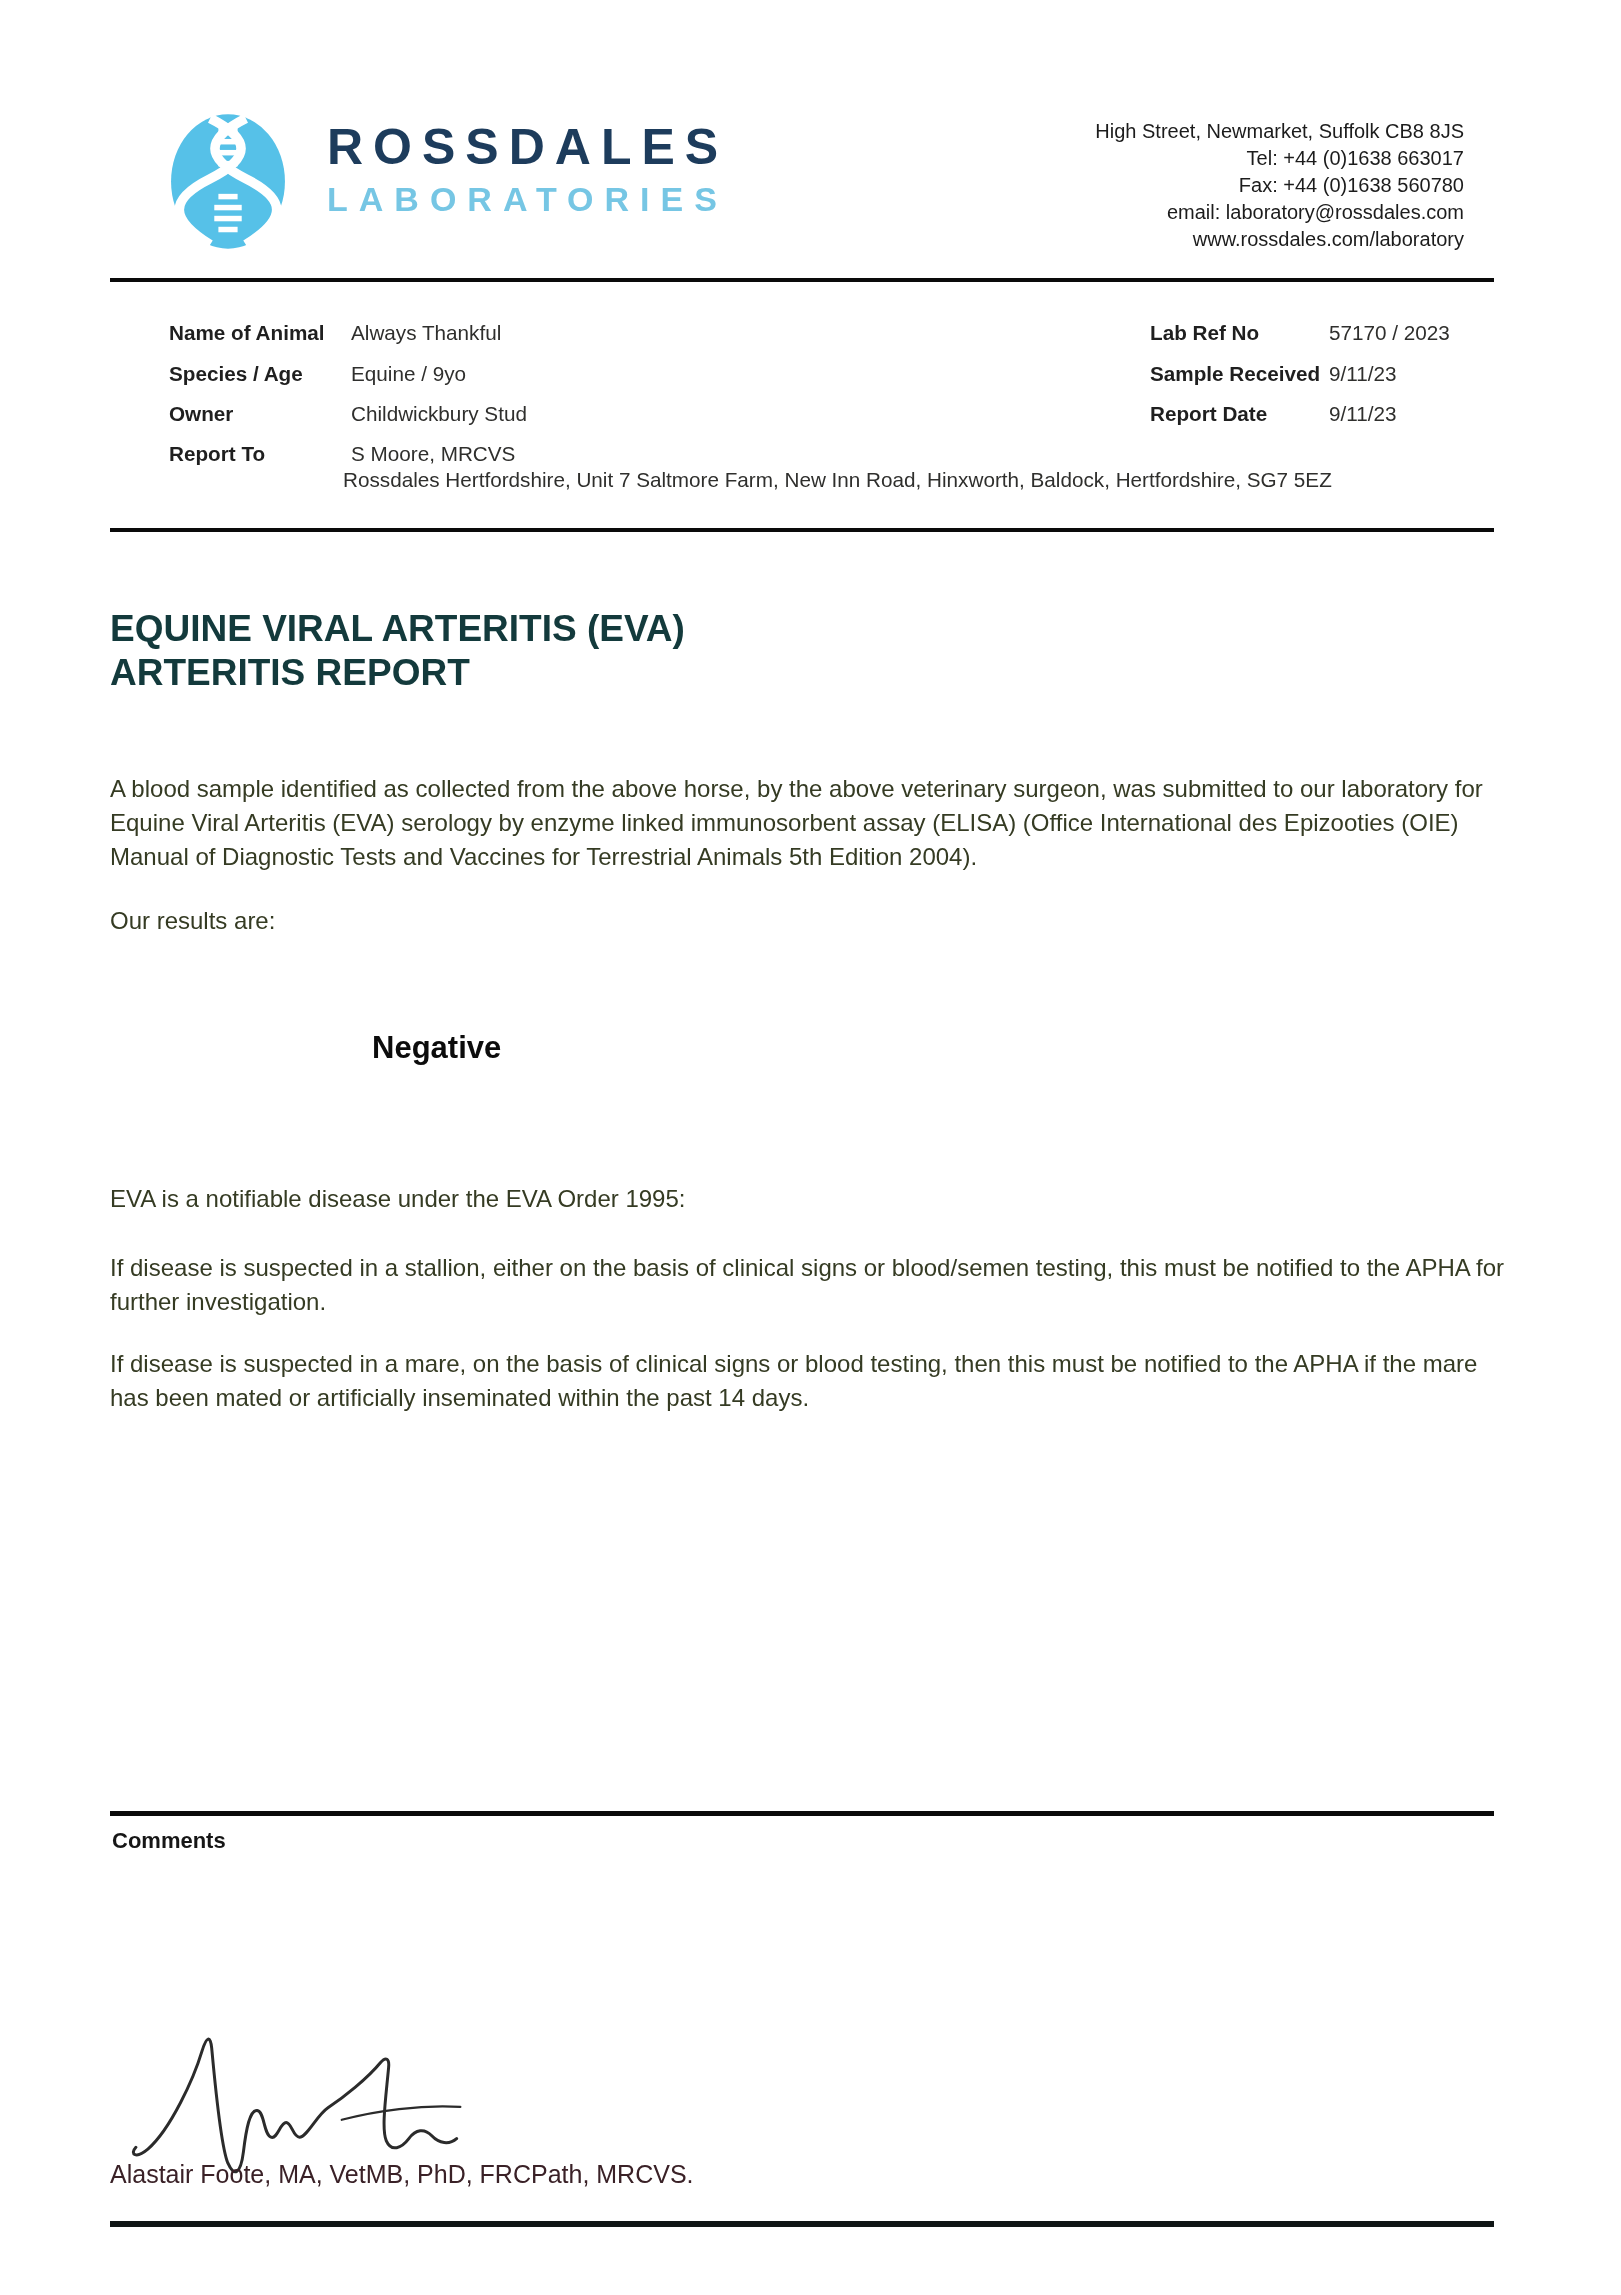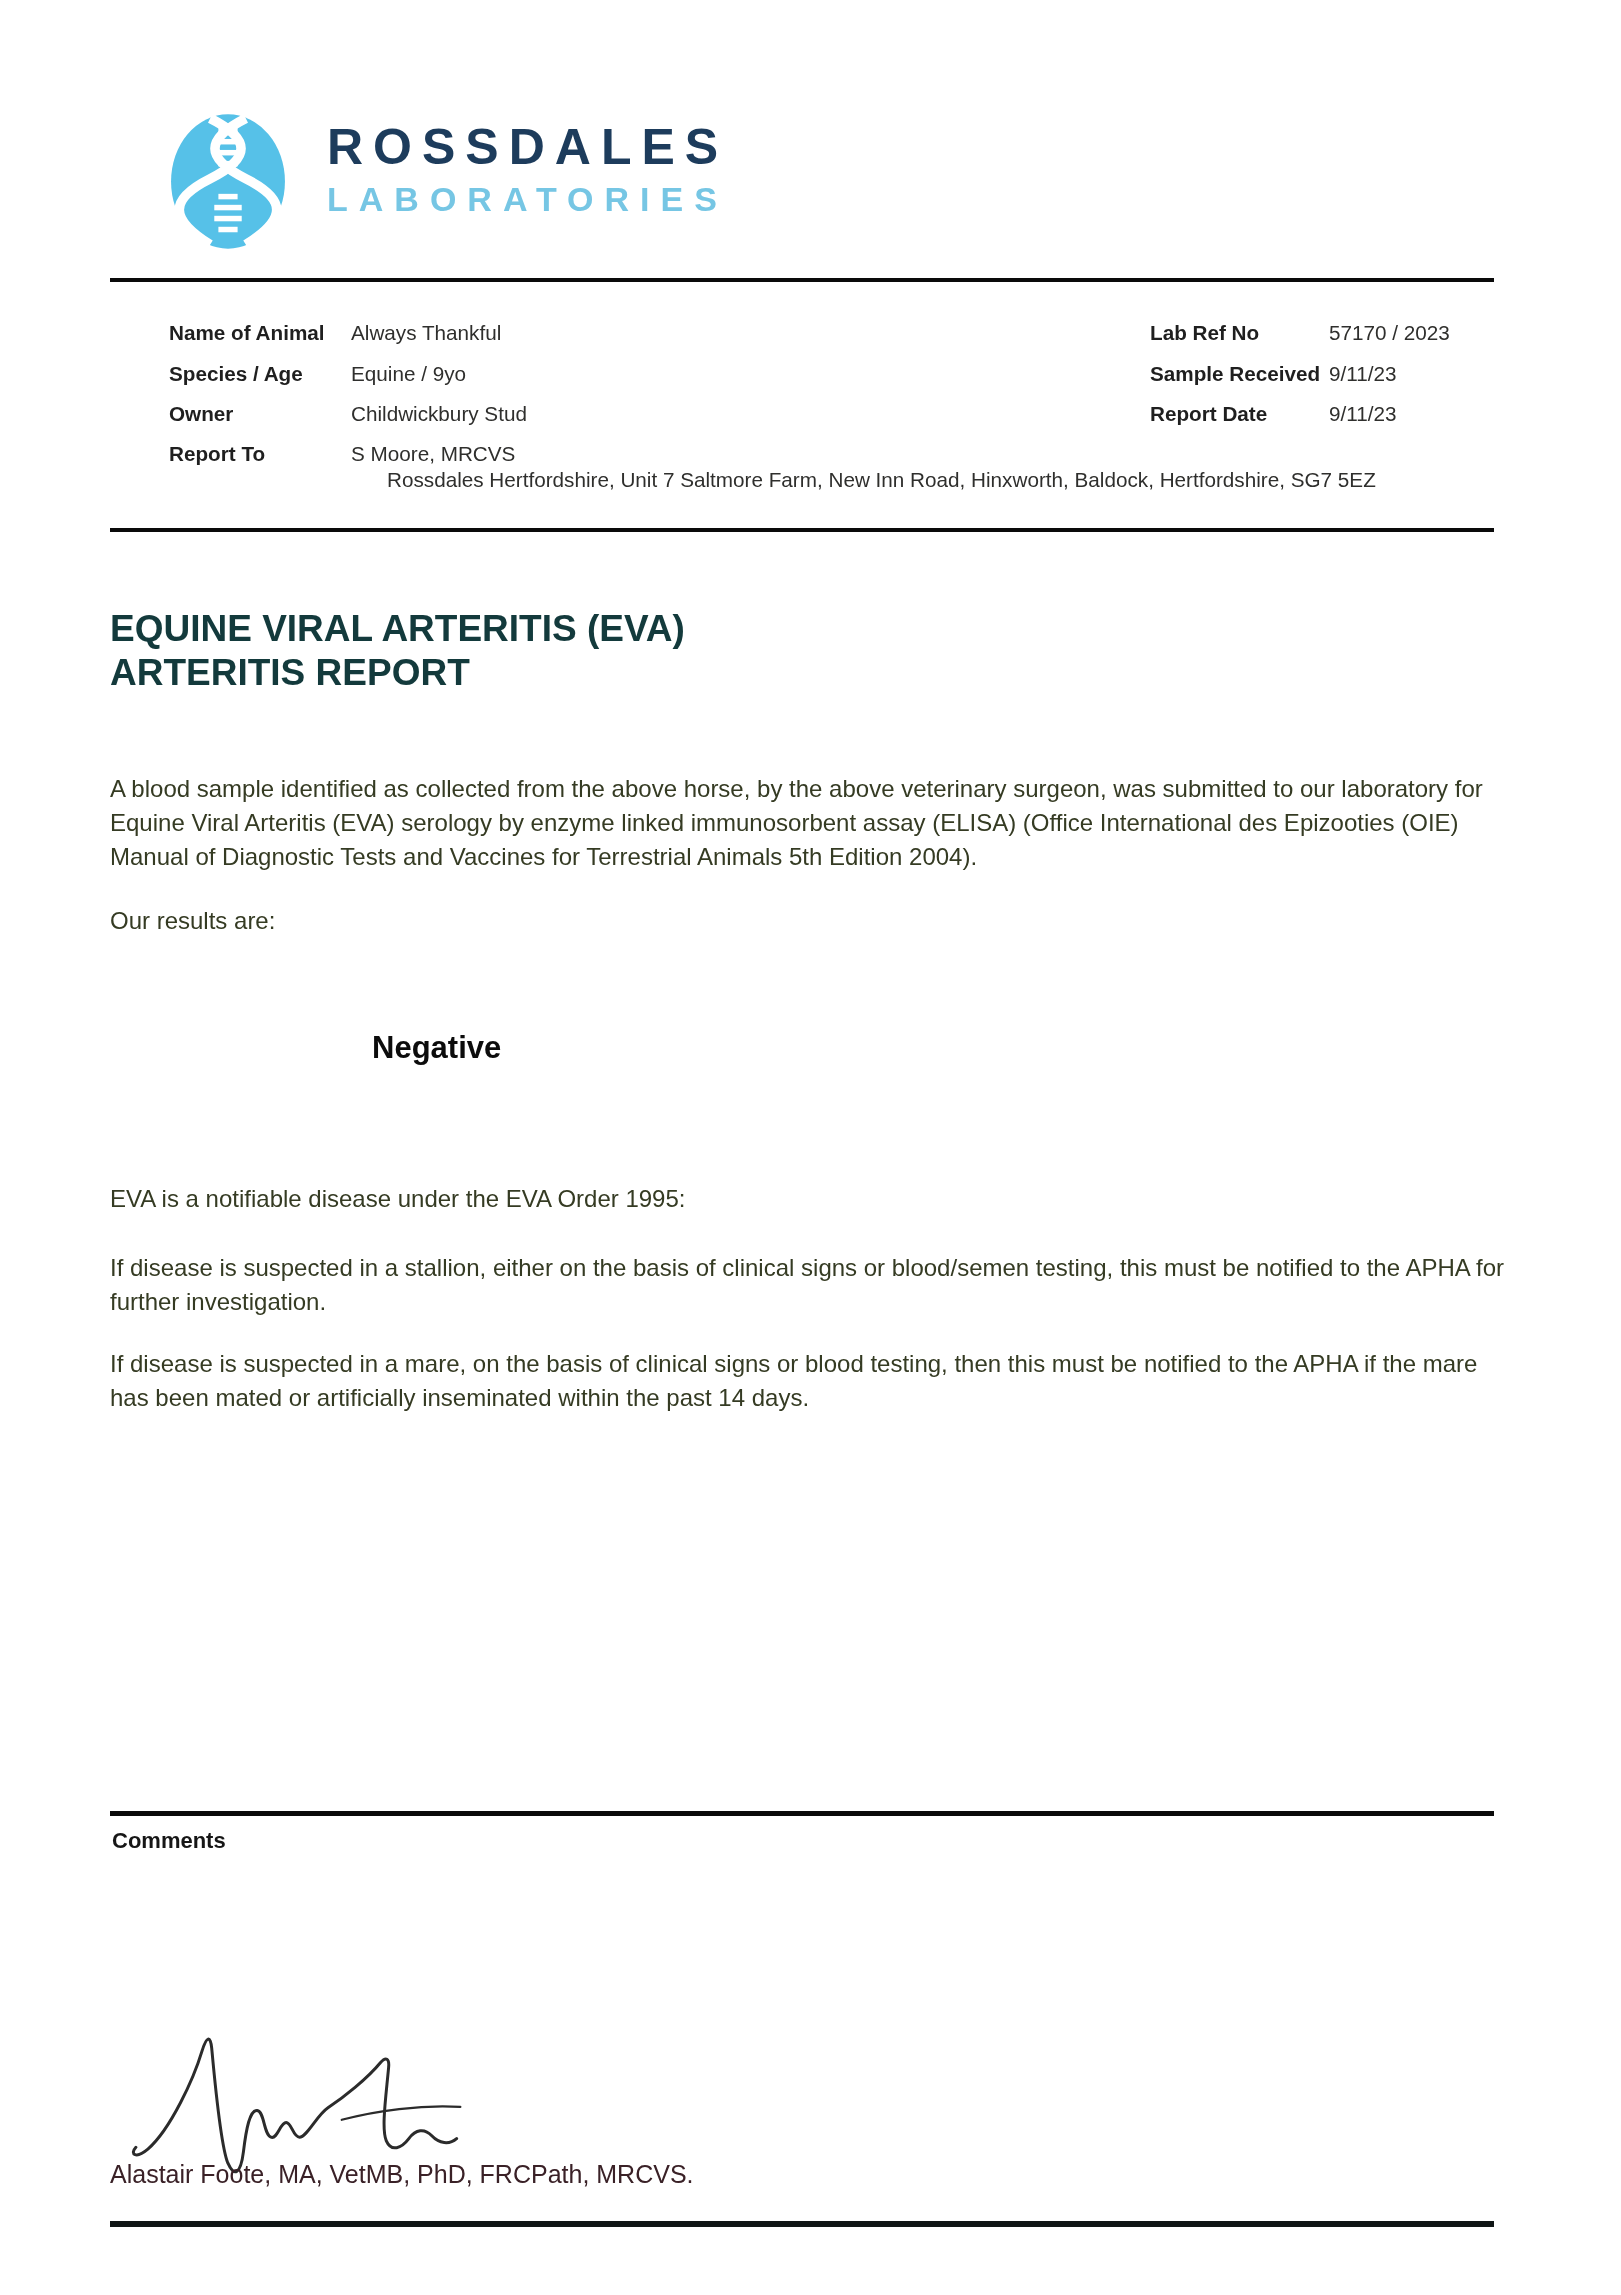--- a/index.html
+++ b/index.html
@@ -25,21 +25,21 @@
   .rule1{top:278px;height:4.1px;}
   .rule2{top:528px;height:4.1px;}
   .rule3{top:1811px;height:4.6px;}
   .bottombar{left:110px;top:2221px;width:1384px;height:6.4px;background:#0f1515;}
 
   
   .dl{font-size:20.7px;font-weight:bold;color:#1f1f1f;white-space:nowrap;margin-left:19px;}
   .dv{font-size:20.7px;color:#2f2f2d;white-space:nowrap;}
   .r1{top:321px;} .r2{top:362px;} .r3{top:402px;text-align:center;} .r4{top:442px;}
   .c1l{left:150px;} .c1v{left:343px;margin-left:8px;} .c2l{left:1131px;} .c2v{left:1329px;}
-  .addr2{left:343px;top:468px;font-size:20.7px;color:#2f2f2d;white-space:nowrap;margin-left:44px;}
+  .addr2{left:343px;top:468px;font-size:20.7px;color:#2f2f2d;white-space:nowrap;}
 
   
   .title{
     left:110px;top:607px;width:1384px;
     font-size:37px;font-weight:bold;color:#133a3c;line-height:44px;
   }
 
   
   .para{left:110px;width:1396px;font-size:24px;line-height:34px;color:#353b23;}
   .p1{top:772px;}
@@ -73,20 +73,27 @@
       <line x1="36" y1="61" x2="50" y2="61"></line>
       <line x1="33" y1="69" x2="53" y2="69"></line>
       <line x1="33" y1="77" x2="53" y2="77"></line>
       <line x1="36" y1="85" x2="50" y2="85"></line>
     </g>
   </svg>
 
   <div class="abs brand-line1">ROSSDALES</div>
   <div class="abs brand-line2">LABORATORIES</div>
 
+  <div class="abs contact">
+    <div>High Street, Newmarket, Suffolk CB8 8JS</div>
+    <div>Tel: +44 (0)1638 663017</div>
+    <div>Fax: +44 (0)1638 560780</div>
+    <div>email: laboratory@rossdales.com</div>
+    <div>www.rossdales.com/laboratory</div>
+  </div>
 </div>
 
 <div class="abs rule rule1"></div>
 
 <div>
   <div class="abs dl r1 c1l">Name of Animal</div>
   <div class="abs dv r1 c1v">Always Thankful</div>
   <div class="abs dl r1 c2l">Lab Ref No</div>
   <div class="abs dv r1 c2v">57170 / 2023</div>
 

